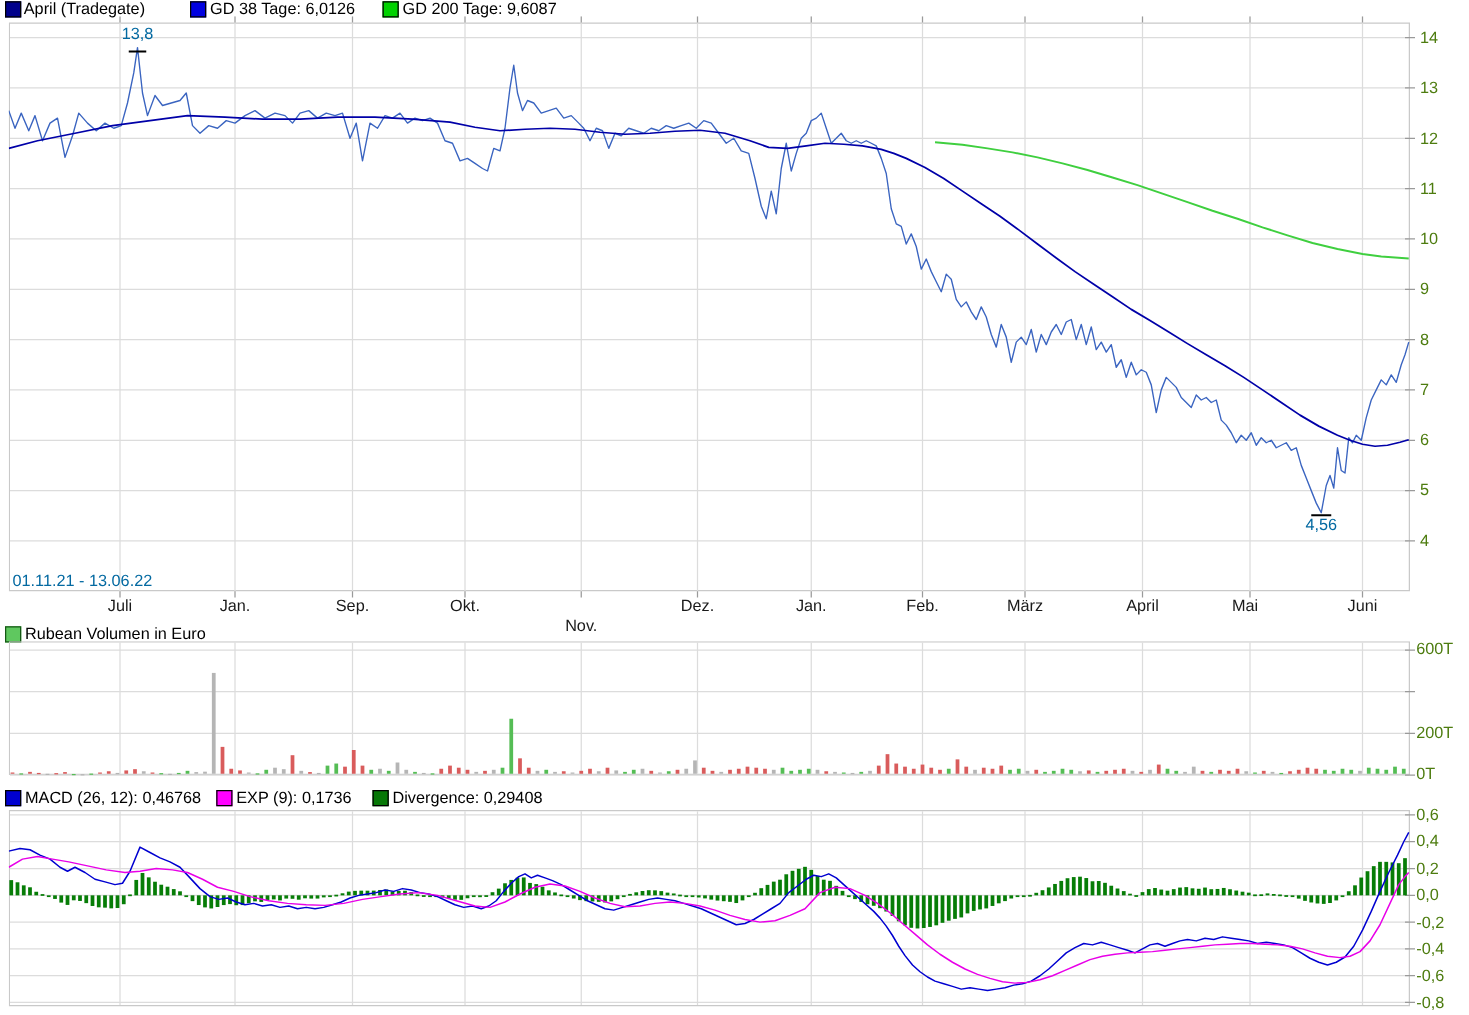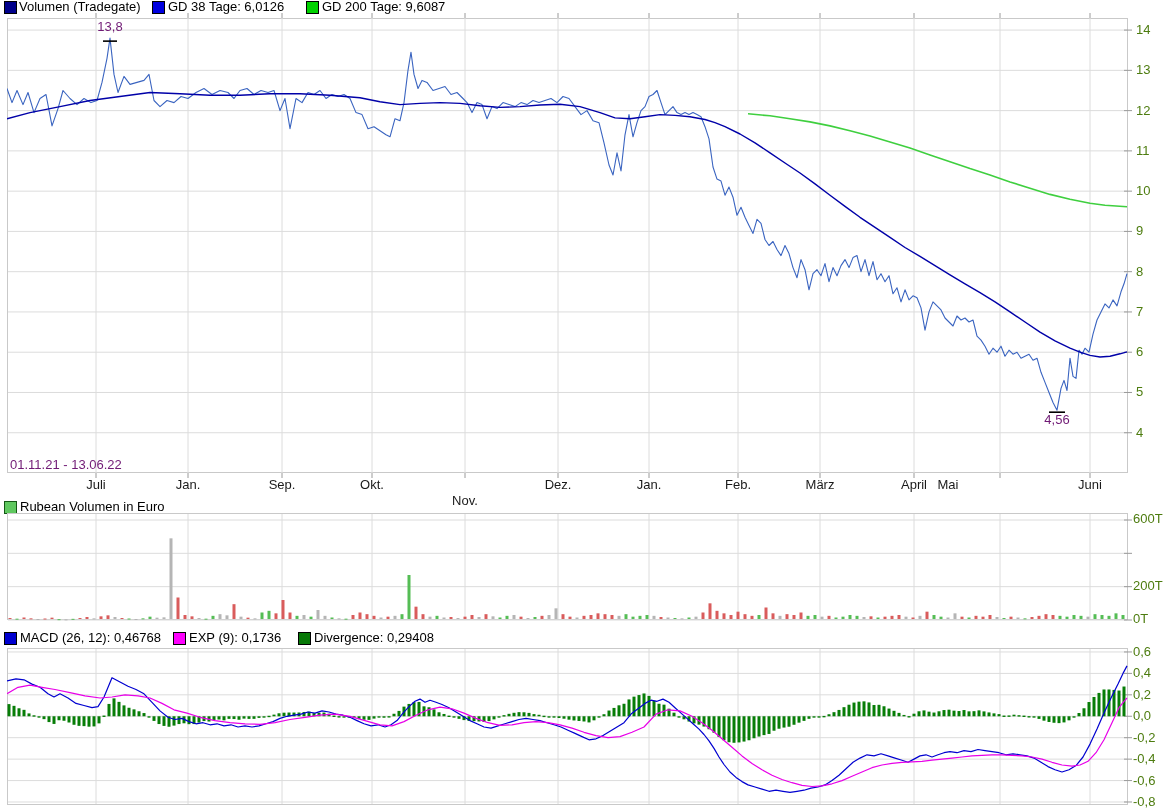--- a/index.html
+++ b/index.html
@@ -4,31 +4,31 @@
 <style>
   html,body{margin:0;padding:0;background:#fff;}
   #root{position:relative;width:1175px;height:812px;background:#fff;overflow:hidden;
         font-family:"Liberation Sans", sans-serif;color:#111;}
   .legend-item{position:absolute;height:14px;}
   .sq{position:absolute;width:11px;height:11px;border:1px solid #000;display:inline-block;}
   .lbl{position:absolute;font-size:13px;line-height:14px;white-space:nowrap;color:#000;}
   svg{position:absolute;display:block;}
   .axis-lbl{position:absolute;font-size:13px;line-height:16px;color:#4d7c0f;white-space:nowrap;}
   .month-lbl{position:absolute;font-size:13px;line-height:15px;color:#1a1a1a;width:64px;text-align:center;}
-  .anno{position:absolute;font-size:13px;color:#701a75;white-space:nowrap;}
+  .anno{position:absolute;font-size:13px;color:#0369a1;white-space:nowrap;}
 </style>
 </head>
 <body>
 
 <div id="root">
 
   <div>
     <span class="legend-item" style="left:0;top:0;">
       <span class="sq" style="left: 4px; top: 1px; background-color: rgb(0, 0, 139);"></span>
-      <span class="lbl" style="left:19px;top:0;">Volumen (Tradegate)</span>
+      <span class="lbl" style="left:19px;top:0;">April (Tradegate)</span>
     </span>
     <span class="legend-item" style="left:0;top:0;">
       <span class="sq" style="left: 152px; top: 1px; background-color: rgb(0, 0, 224);"></span>
       <span class="lbl" style="left:168px;top:0;">GD 38 Tage: 6,0126</span>
     </span>
     <span class="legend-item" style="left:0;top:0;">
       <span class="sq" style="left: 306px; top: 1px; background-color: rgb(0, 210, 0);"></span>
       <span class="lbl" style="left:322px;top:0;">GD 200 Tage: 9,6087</span>
     </span>
   </div>
@@ -119,21 +119,21 @@
       <div class="month-lbl" style="left: 64px; top: 477px;">Juli</div>
       <div class="month-lbl" style="left: 156px; top: 477px;">Jan.</div>
       <div class="month-lbl" style="left: 250px; top: 477px;">Sep.</div>
       <div class="month-lbl" style="left: 340px; top: 477px;">Okt.</div>
       <div class="month-lbl" style="left: 433px; top: 477px; margin-top: 16px;">Nov.</div>
       <div class="month-lbl" style="left: 526px; top: 477px;">Dez.</div>
       <div class="month-lbl" style="left: 617px; top: 477px;">Jan.</div>
       <div class="month-lbl" style="left: 706px; top: 477px;">Feb.</div>
       <div class="month-lbl" style="left: 788px; top: 477px;">März</div>
       <div class="month-lbl" style="left: 882px; top: 477px;">April</div>
-      <div class="month-lbl" style="left: 916px; top: 477px;">Mai</div>
+      <div class="month-lbl" style="left: 964px; top: 477px;">Mai</div>
       <div class="month-lbl" style="left: 1058px; top: 477px;">Juni</div>
     </div>
 
   <div>
     <span class="sq" style="left: 4px; top: 501px; border-color: rgb(21, 88, 21); background-color: rgb(95, 200, 95);"></span>
     <span class="lbl" style="left:20px;top:500px;">Rubean Volumen in Euro</span>
   </div>
 
   <svg id="vol-svg" style="left:7px;top:513px;" width="1126" height="108">
       <rect x="0.5" y="0.5" width="1120" height="106" fill="none" stroke="#C9C9C9"></rect>

